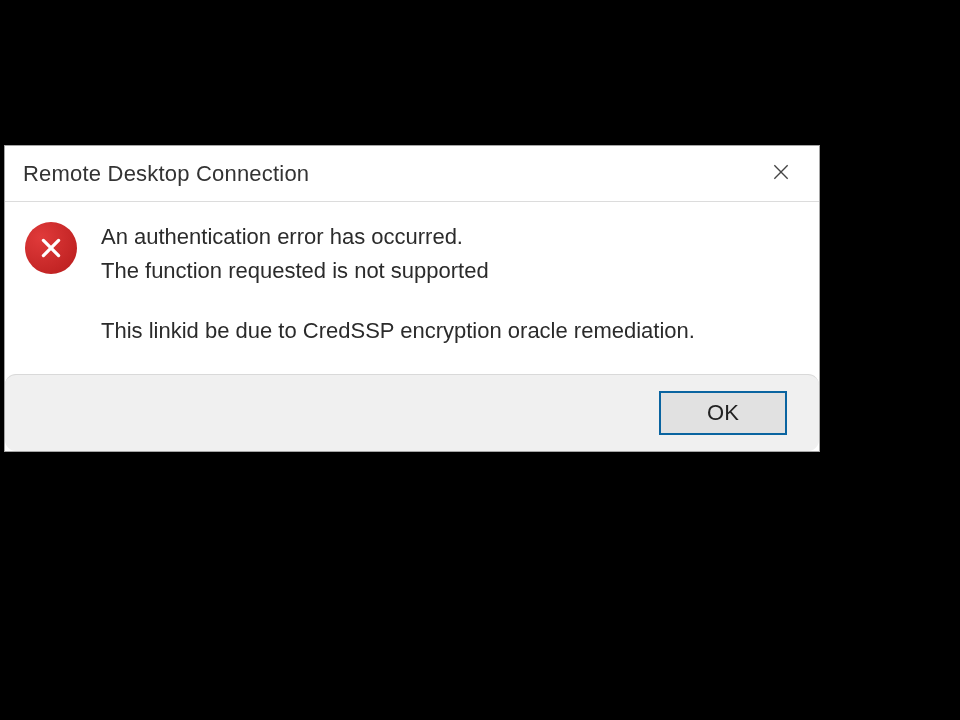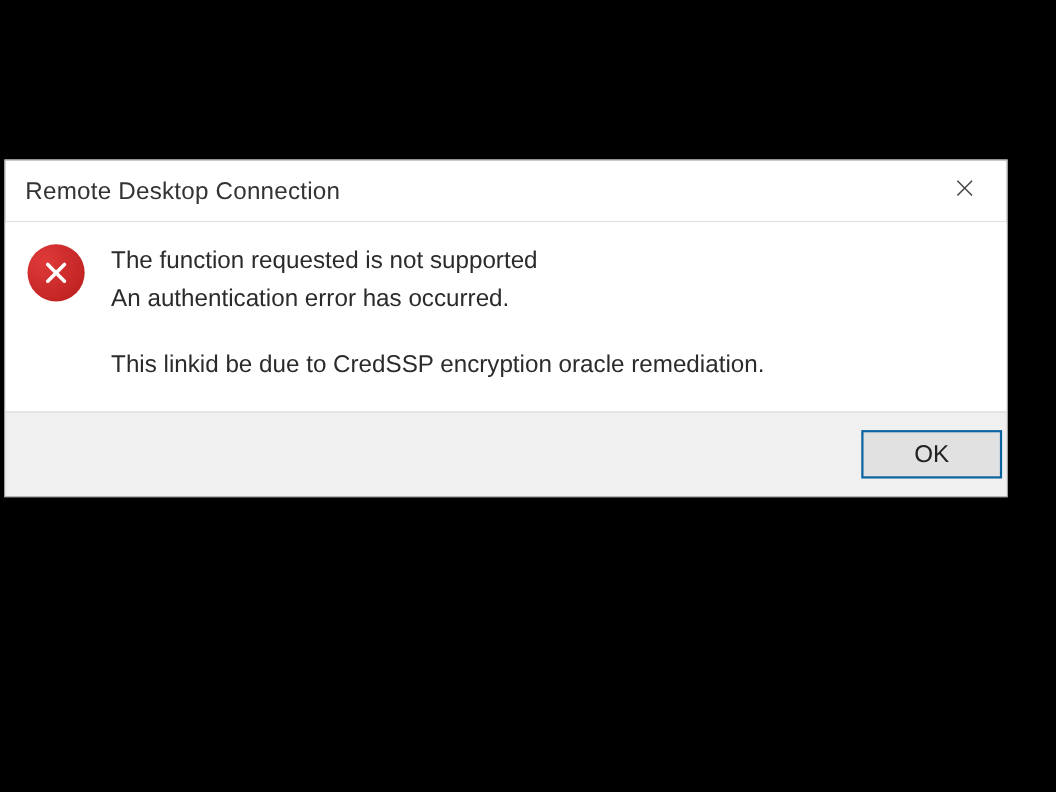--- a/index.html
+++ b/index.html
@@ -10,21 +10,21 @@
     }
     body {
       background: #000;
       font-family: "Segoe UI", Arial, sans-serif;
       position: relative;
     }
     .dialog {
       position: absolute;
       left: 4px;
       top: 145px;
-      width: 912px;
+      width: 816px;
       background: #ffffff;
       border: 1px solid #a5a5a5;
       box-shadow: 0 4px 20px rgba(0,0,0,.35);
     }
     .titlebar {
       display: flex;
       align-items: center;
       justify-content: space-between;
       height: 56px;
       padding: 0 16px 0 18px;
@@ -78,21 +78,22 @@
     }
     .msg-line { white-space: normal; }
     .gap { height: 26px; }
 
     .footer {
       display: flex;
       justify-content: flex-end;
       align-items: center;
       background: #f0f0f0;
       border-top: 1px solid #d9d9d9;
-      padding: 16px 4px;
+      padding: 16px 32px;
+      border-radius: 11px;
     }
     .ok-btn {
       min-width: 128px;
       height: 44px;
       background: #e1e1e1;
       border: 2px solid #0a64a0;
       display: flex;
       align-items: center;
       justify-content: center;
       font-size: 22px;
@@ -120,22 +121,22 @@
   <div class="body-area">
     <div class="icon-col">
       <div class="error-icon">
         <svg viewBox="0 0 24 24" fill="none" stroke="#ffffff" stroke-width="3" stroke-linecap="round">
           <line x1="5" y1="5" x2="19" y2="19"></line>
           <line x1="19" y1="5" x2="5" y2="19"></line>
         </svg>
       </div>
     </div>
     <div class="msg-col">
+      <div class="msg-line">An authentication error has occurred.</div>
       <div class="msg-line">The function requested is not supported</div>
-      <div class="msg-line">An authentication error has occurred.</div>
       <div class="gap"></div>
       <div class="msg-line">This linkid be due to CredSSP encryption oracle remediation.</div>
     </div>
   </div>
 
   <div class="footer">
     <button class="ok-btn">
       <span>OK</span>
     </button>
   </div>

